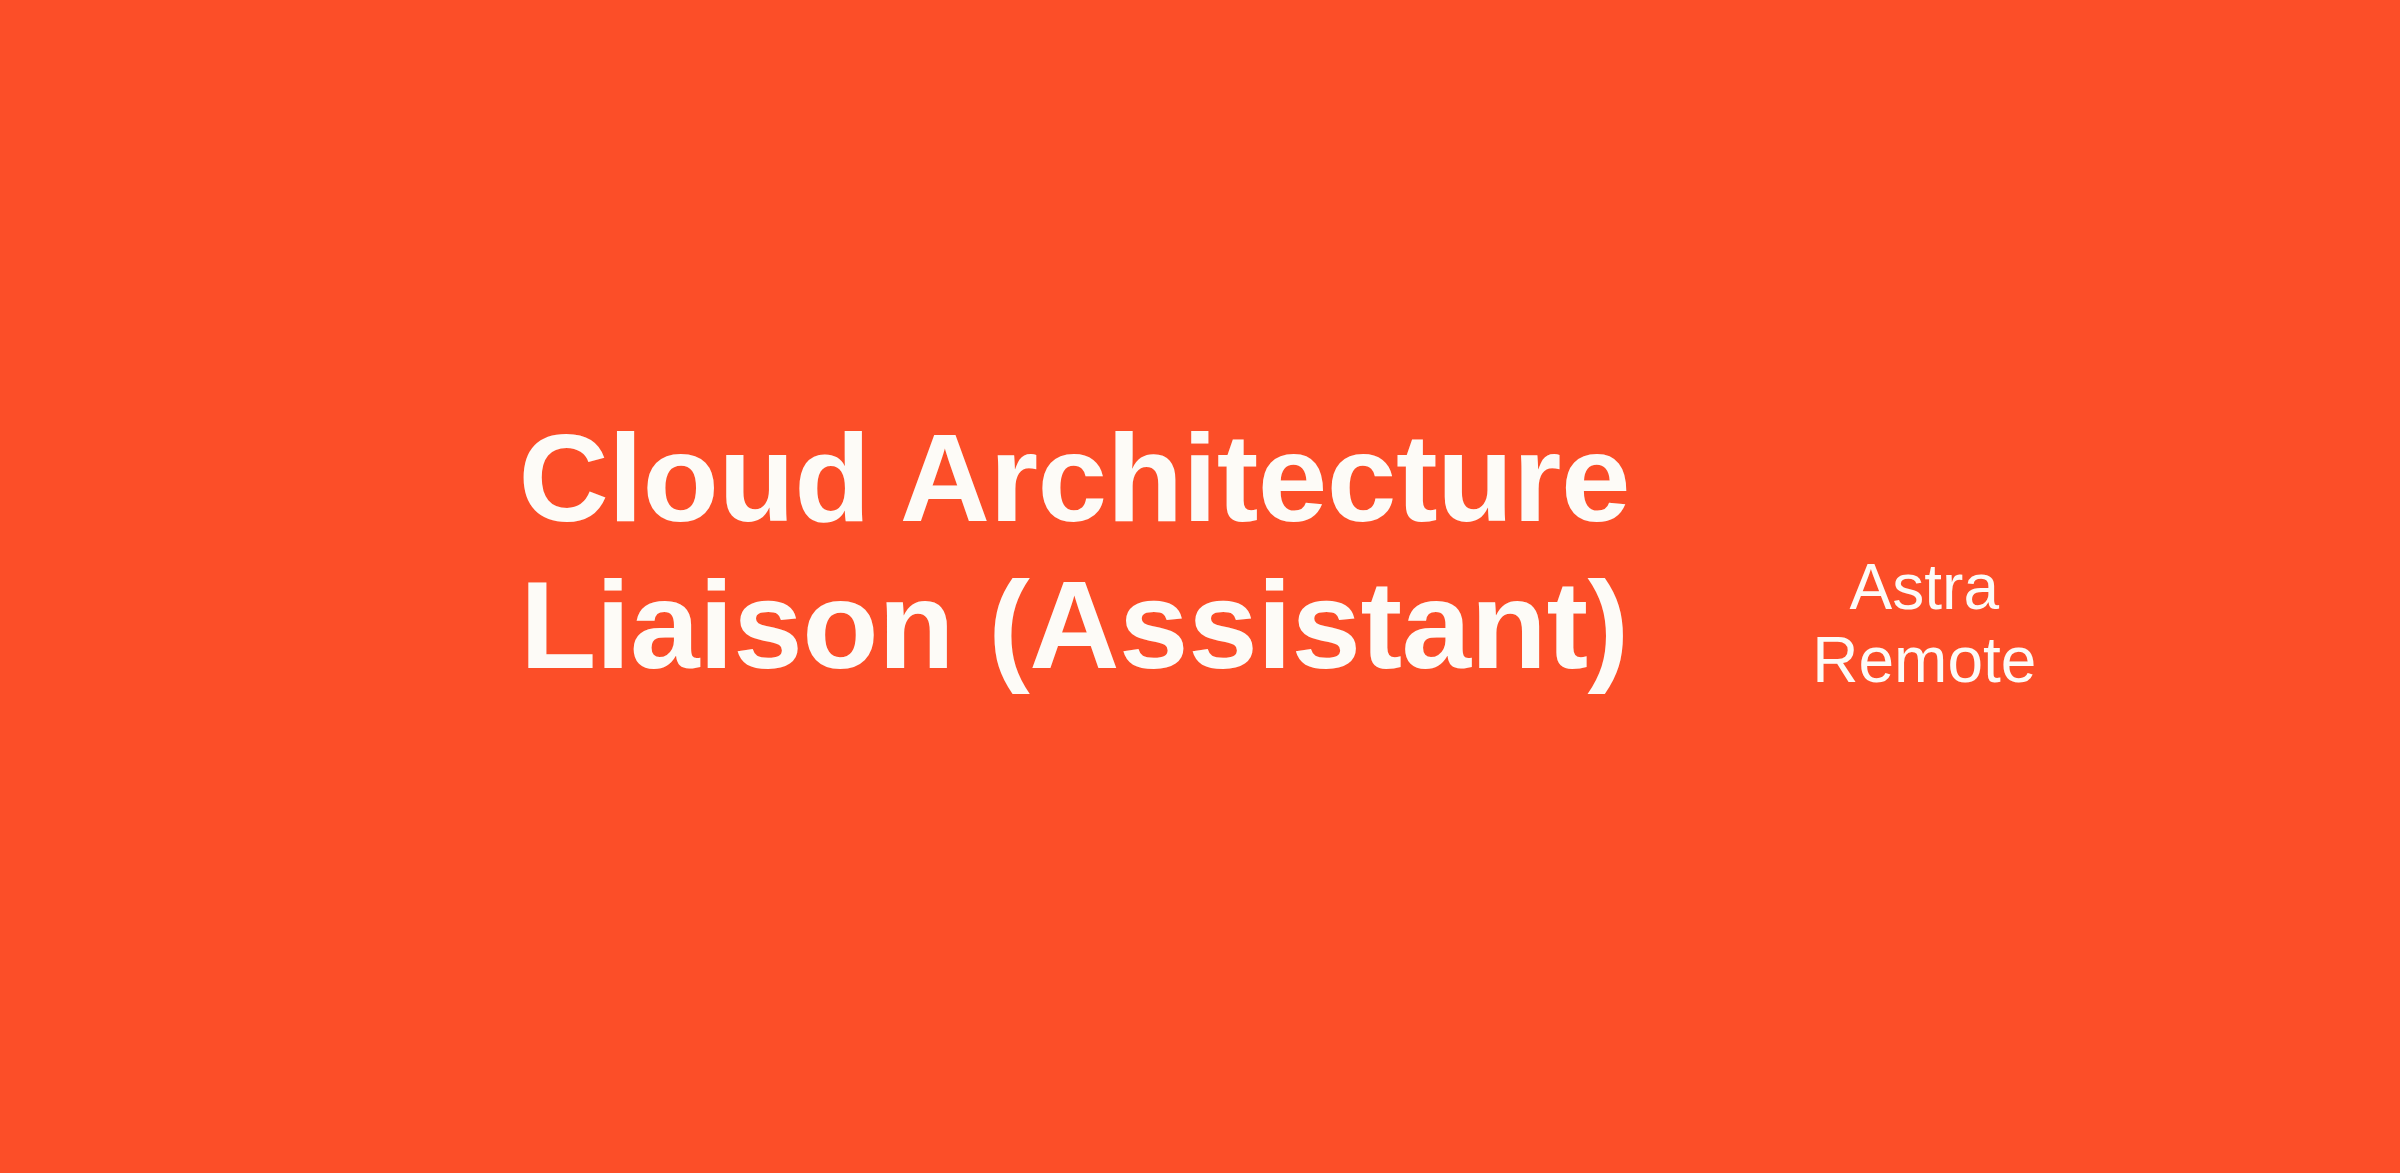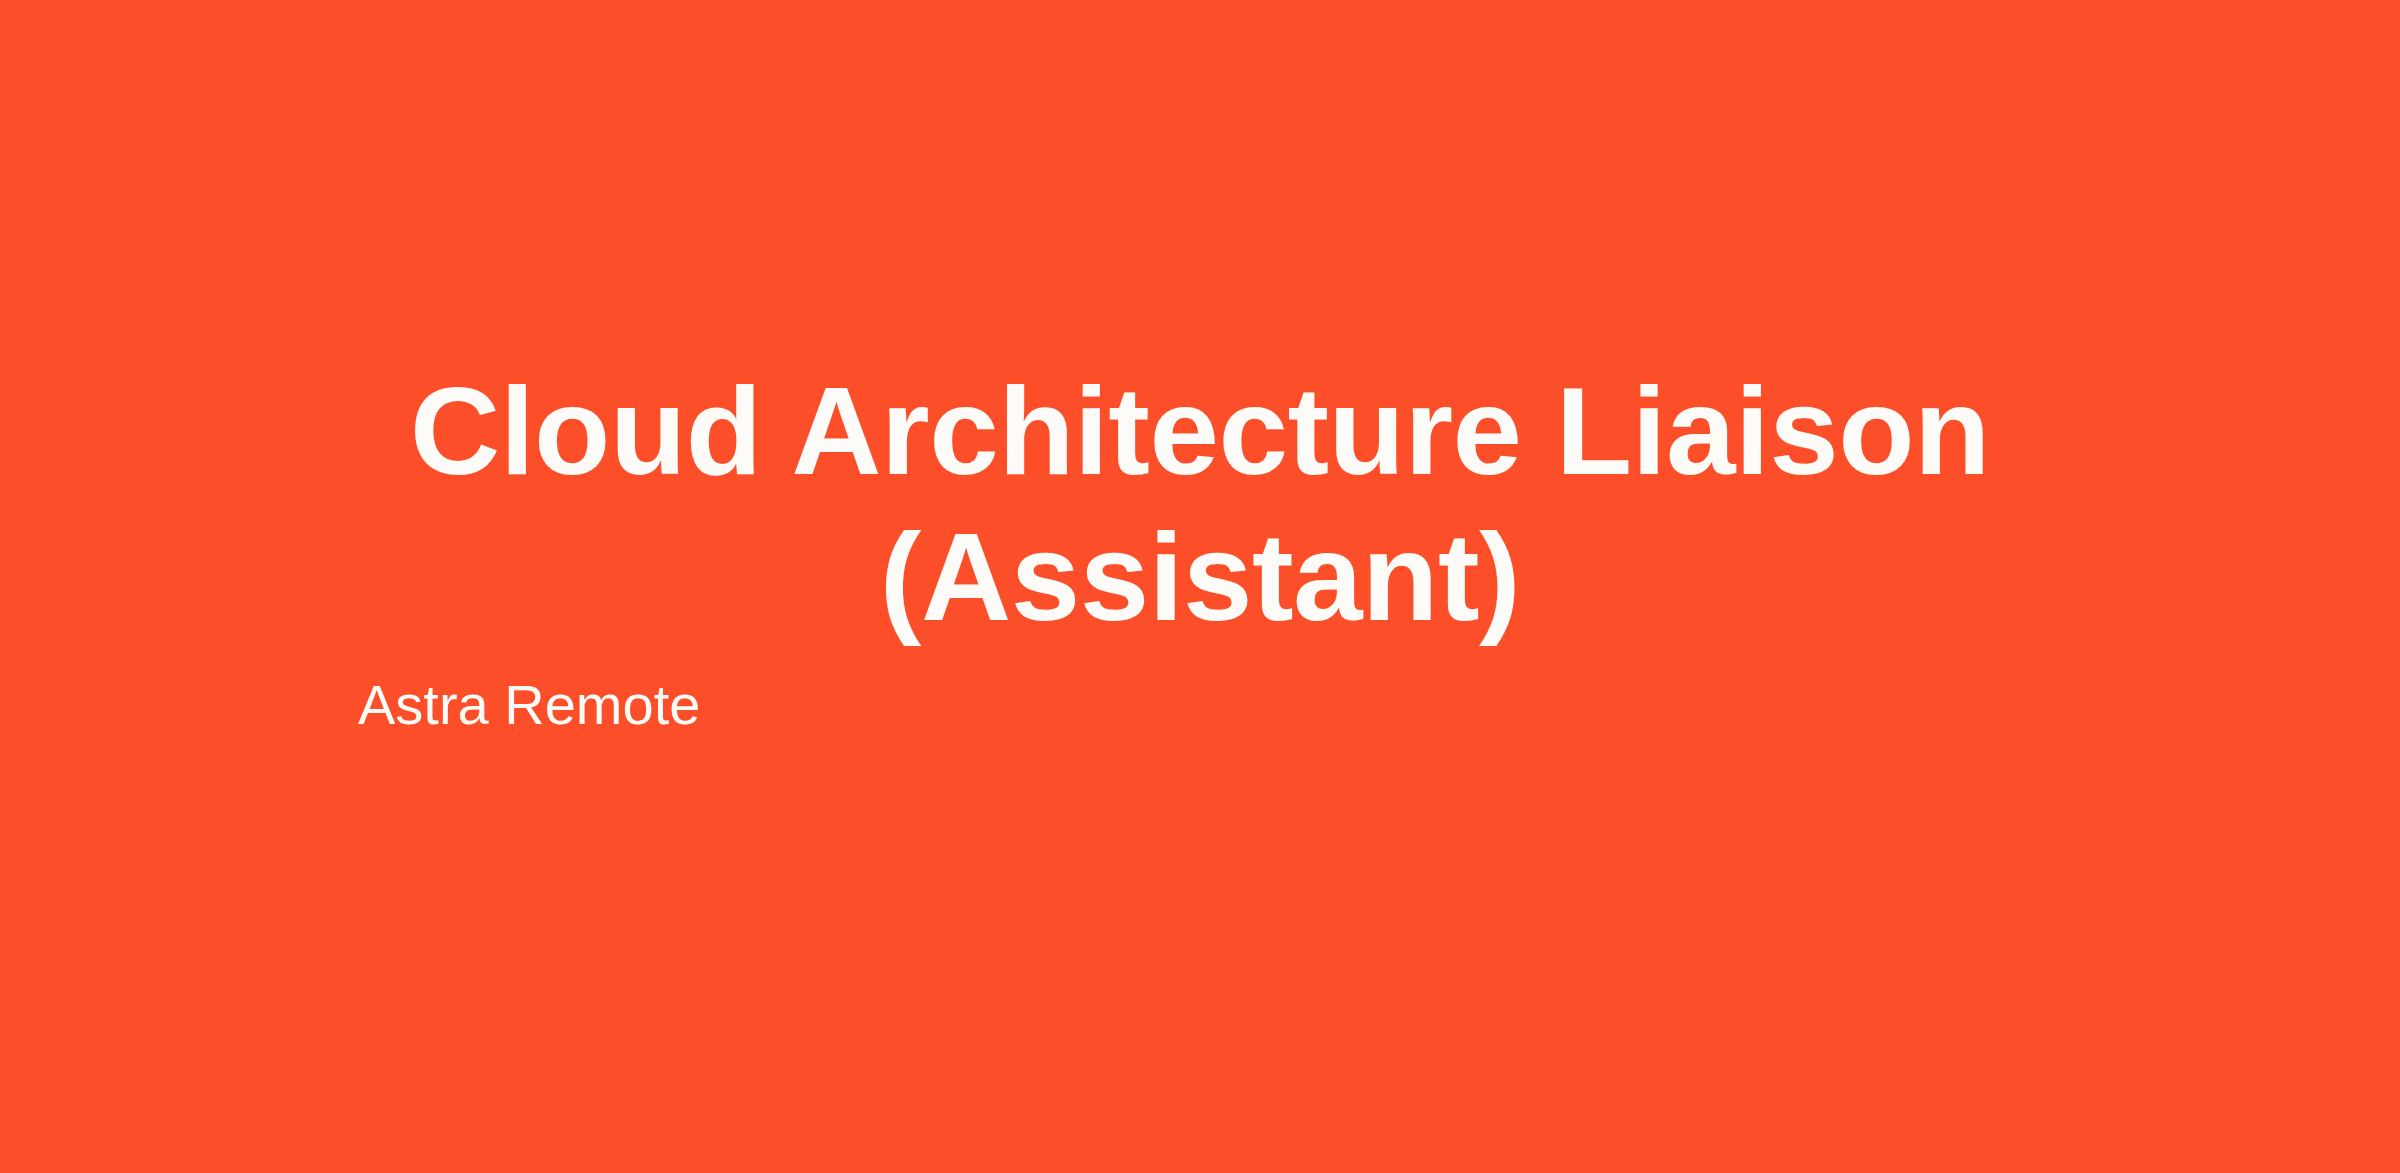--- a/index.html
+++ b/index.html
@@ -25,41 +25,41 @@
     display: flex;
     flex-direction: column;
     align-items: center;
     justify-content: center;
     
     padding-bottom: 70px;
   }
 
   .card-inner {
     display: flex;
-    flex-direction: column;
-    align-items: flex-start;
+    flex-direction: row;
+    align-items: flex-end;
     width: 1700px;
     max-width: 1700px;
   }
 
   .card-title {
     margin: 0;
     font-size: 125px;
     line-height: 1.17;
     font-weight: 700;
     letter-spacing: -0.5px;
     color: #FDFBF7;
     text-align: center;
     word-wrap: break-word;
   }
 
   .card-subtitle {
-    margin: 8px;
+    margin: 0;
     margin-top: 22px;
-    font-size: 56px;
+    font-size: 64px;
     line-height: 1.15;
     font-weight: 400;
     letter-spacing: 0px;
     color: #FDFBF7;
     text-align: center;
   }
 </style>
 </head>
 <body>
 

